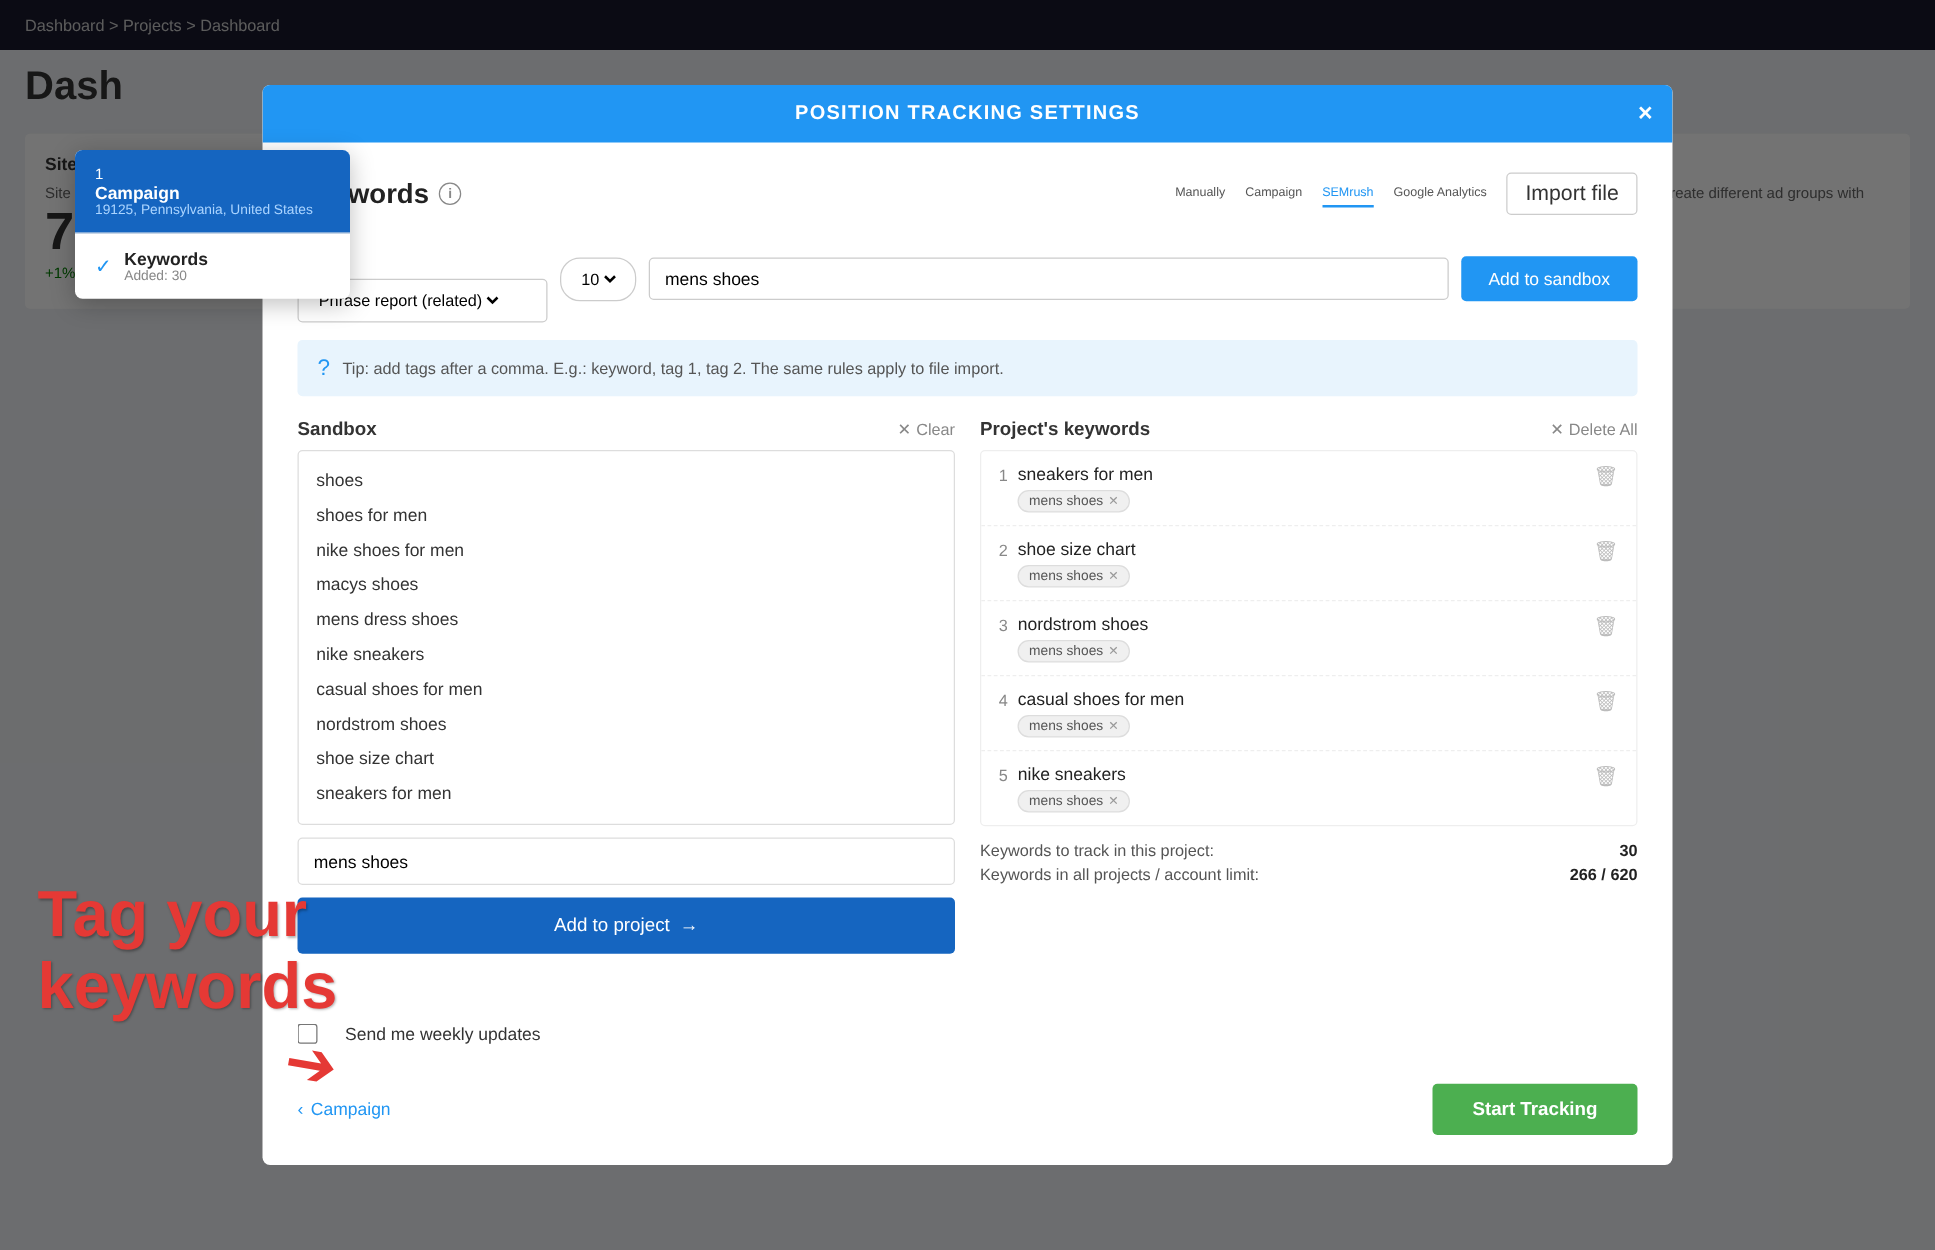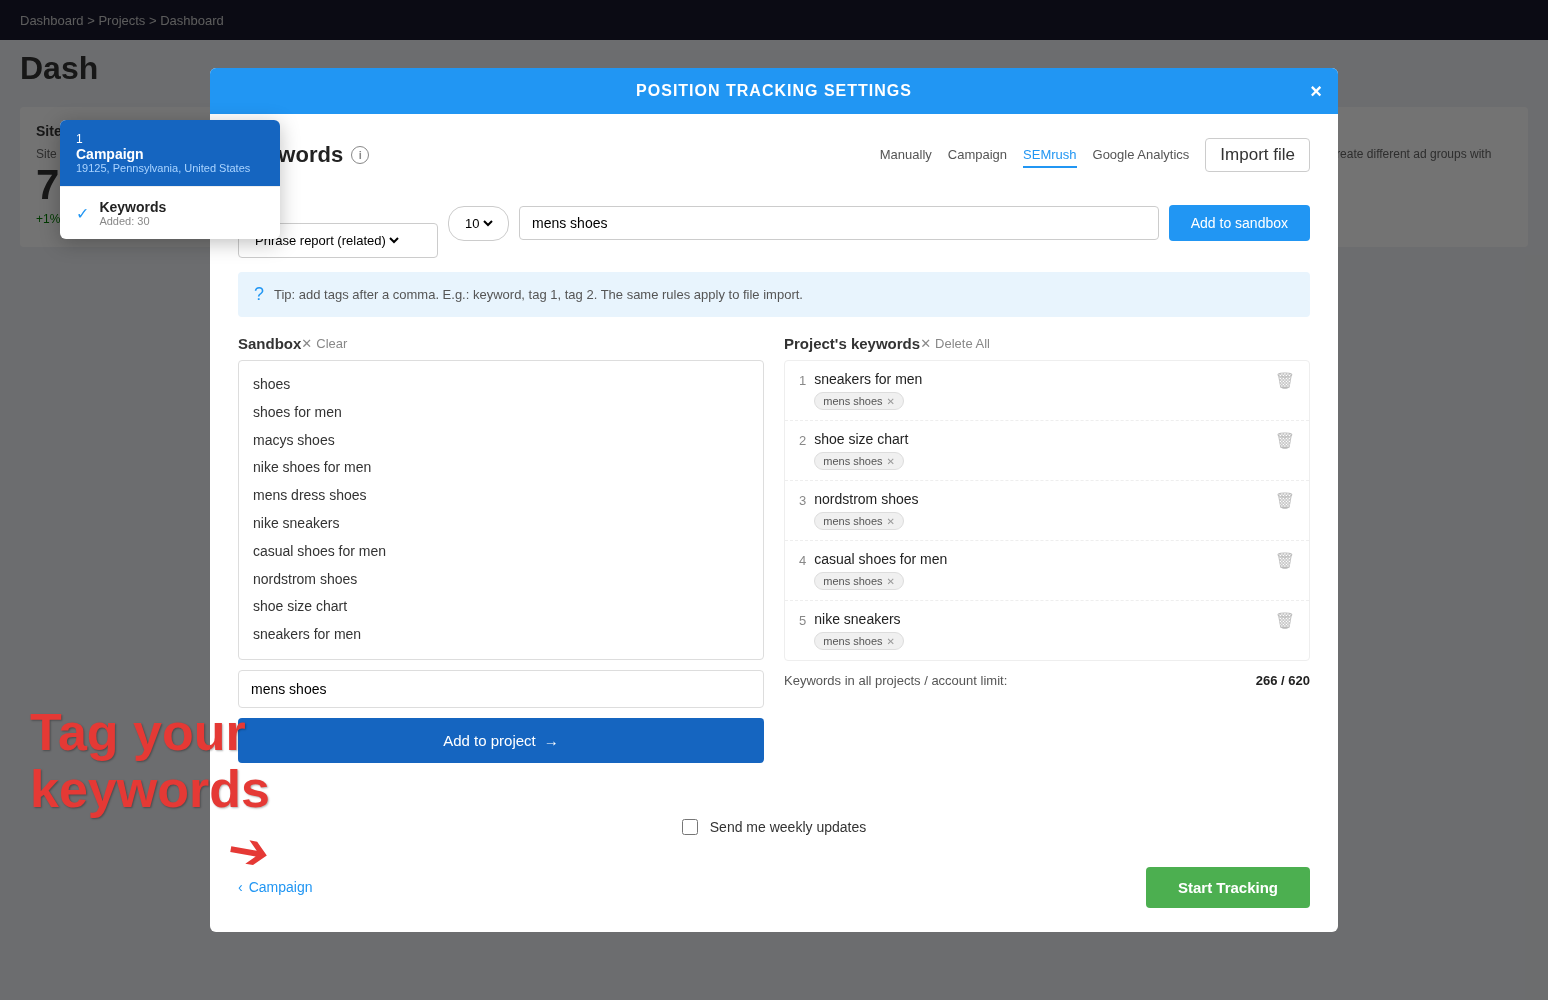--- a/index.html
+++ b/index.html
@@ -129,21 +129,21 @@
       cursor: pointer;
     }
     .keywords-tabs {
       display: flex;
       align-items: center;
       gap: 16px;
     }
     .tab-btn {
       background: none;
       border: none;
-      font-size: 13px;
+      font-size: 10px;
       color: #555;
       cursor: pointer;
       padding: 4px 0;
       border-bottom: 2px solid transparent;
     }
     .tab-btn.active {
       color: #2196f3;
       border-bottom: 2px solid #2196f3;
       font-weight: 500;
     }
@@ -242,20 +242,21 @@
       display: grid;
       grid-template-columns: 1fr 1fr;
       gap: 20px;
       margin-bottom: 20px;
     }
 
     
     .section-header {
       display: flex;
       align-items: center;
+      justify-content: space-between;
       margin-bottom: 8px;
     }
     .section-title {
       font-size: 15px;
       font-weight: 600;
       color: #333;
     }
     .clear-btn {
       background: none;
       border: none;
@@ -381,22 +382,21 @@
     .stats-bold { font-weight: bold; color: #222; }
 
     
     .modal-footer {
       padding: 16px 28px 24px;
       flex-shrink: 0;
     }
     .weekly-updates {
       display: flex;
       align-items: center;
-      justify-content: center;
-      gap: 12px;
+      gap: 22px;
       margin-bottom: 32px;
     }
     .weekly-updates input[type="checkbox"] {
       width: 16px;
       height: 16px;
       cursor: pointer;
     }
     .weekly-label {
       font-size: 14px;
       color: #333;
@@ -569,22 +569,22 @@
           <div class="section-header">
             <span class="section-title">Sandbox</span>
             <button class="clear-btn">
               <span>✕</span>
               <span>Clear</span>
             </button>
           </div>
           <div class="sandbox-list">
             <div class="sandbox-list-item">shoes</div>
             <div class="sandbox-list-item">shoes for men</div>
+            <div class="sandbox-list-item">nike shoes for men</div>
             <div class="sandbox-list-item">macys shoes</div>
-            <div class="sandbox-list-item">nike shoes for men</div>
             <div class="sandbox-list-item">mens dress shoes</div>
             <div class="sandbox-list-item">nike sneakers</div>
             <div class="sandbox-list-item">casual shoes for men</div>
             <div class="sandbox-list-item">nordstrom shoes</div>
             <div class="sandbox-list-item">shoe size chart</div>
             <div class="sandbox-list-item">sneakers for men</div>
           </div>
           <input class="sandbox-input" type="text" value="mens shoes" style="">
           <button class="add-project-btn">
             <span>Add to project</span>
@@ -657,20 +657,24 @@
                 <span class="kw-tag">
                   <span>mens shoes</span>
                   <span class="kw-tag-x">✕</span>
                 </span>
               </div>
               <span class="kw-delete">🗑</span>
             </div>
           </div>
 
           <div class="project-stats">
+            <div class="project-stats-row">
+              <span>Keywords to track in this project:</span>
+              <span class="stats-bold">30</span>
+            </div>
             <div class="project-stats-row">
               <span>Keywords in all projects / account limit:</span>
               <span class="stats-bold">266 / 620</span>
             </div>
           </div>
         </div>
       </div>
     </div>
 
     <div class="modal-footer">

